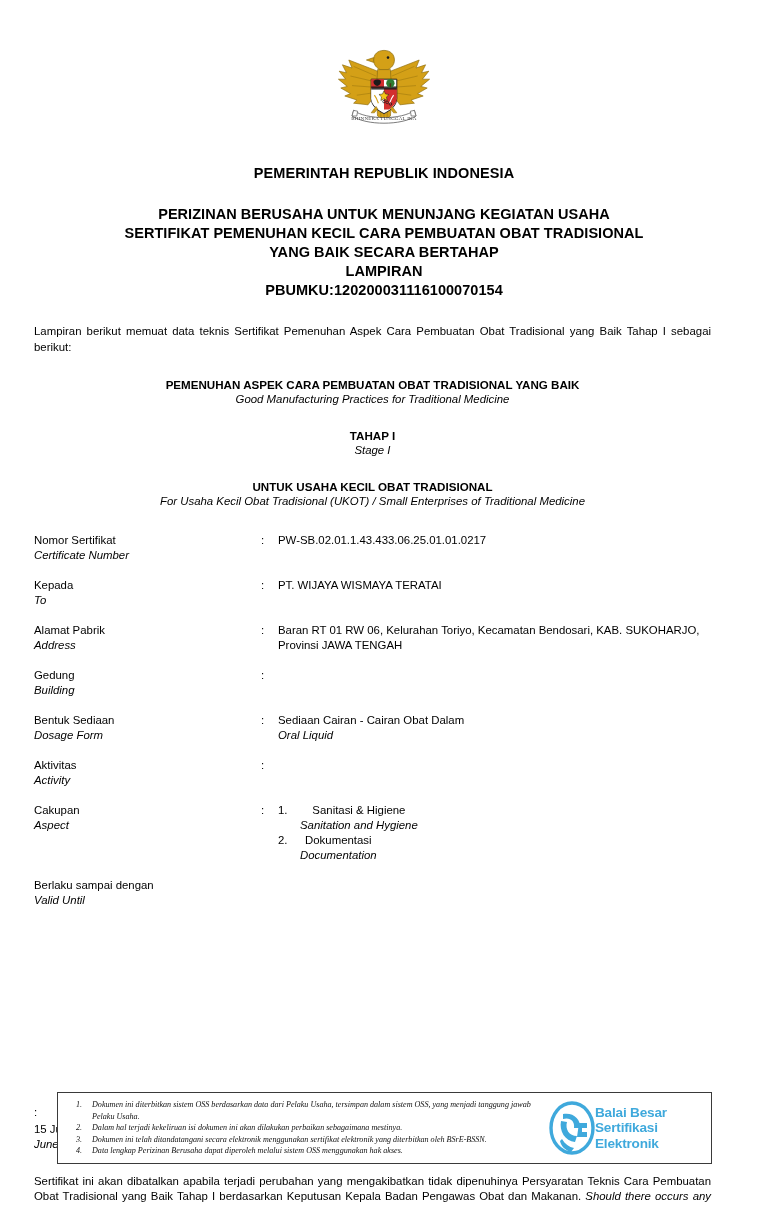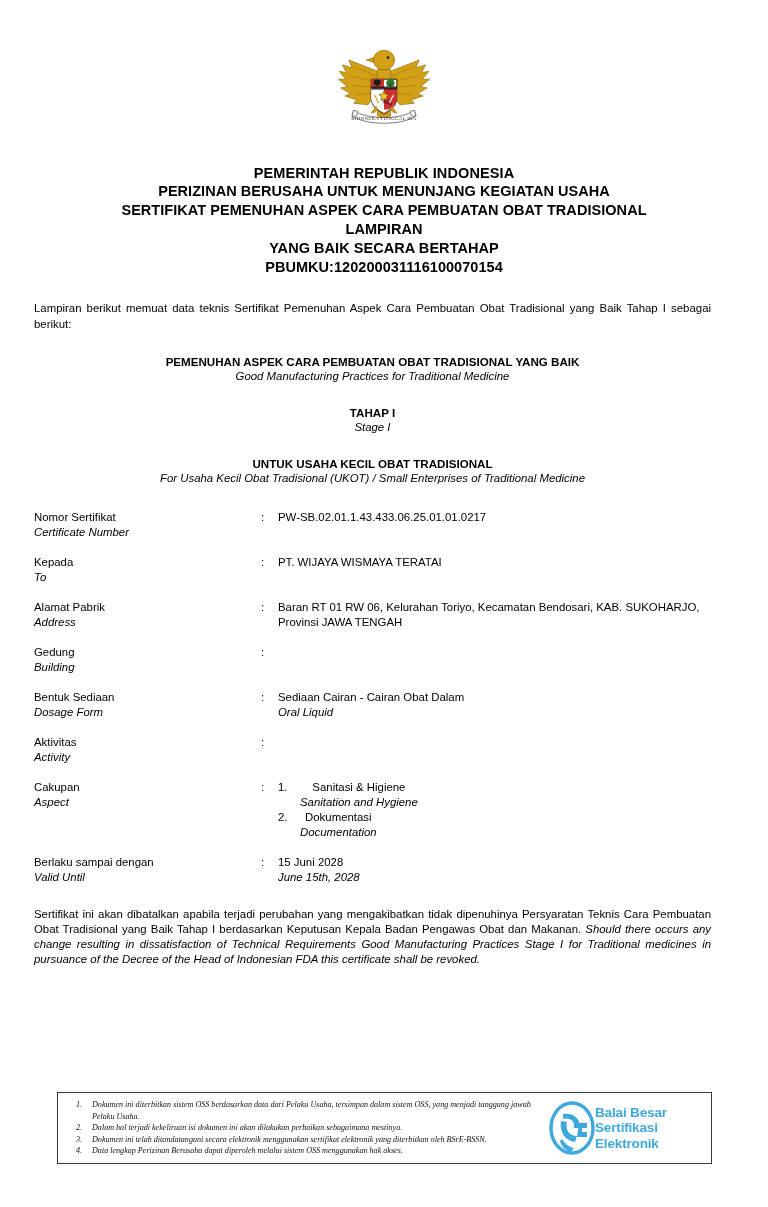--- a/index.html
+++ b/index.html
@@ -41,20 +41,21 @@
     text-align: center;
     margin-top: 29px;
   }
   .title-main {
     font-size: 14.5px;
     font-weight: bold;
     letter-spacing: 0.1px;
     line-height: 1.2;
   }
   .title-sub-group {
+    margin-top: 23px;
   }
   .title-sub {
     font-size: 14.5px;
     font-weight: bold;
     line-height: 19px;
     letter-spacing: 0.05px;
   }
 
   
   .content {
@@ -87,21 +88,21 @@
 
   
   .fields {
     margin-top: 24px;
   }
   .row {
     display: flex;
     align-items: flex-start;
     margin-bottom: 15px;
   }
-  .row:last-child { margin-bottom: 0; }
+  .row:last-child { margin-bottom: 0; flex-direction: column; }
 
   .label {
     width: 227px;
     flex: 0 0 227px;
     font-size: 11.4px;
     line-height: 15px;
   }
   .label .en {
     font-style: italic;
     display: block;
@@ -287,23 +288,23 @@
       <path d="M22 83 L20 90 L26 90 L27 84 Z" fill="#ffffff" stroke="#5a5a5a" stroke-width="0.9"></path>
       <path d="M98 83 L100 90 L94 90 L93 84 Z" fill="#ffffff" stroke="#5a5a5a" stroke-width="0.9"></path>
       <text x="60" y="95" font-family="Liberation Serif, serif" font-size="6.2" fill="#3a3a3a" text-anchor="middle" letter-spacing="0.3">BHINNEKA TUNGGAL IKA</text>
     </svg>
   </div>
 
   <div class="title-block">
     <div class="title-main">PEMERINTAH REPUBLIK INDONESIA</div>
     <div class="title-sub-group">
       <div class="title-sub">PERIZINAN BERUSAHA UNTUK MENUNJANG KEGIATAN USAHA</div>
-      <div class="title-sub">SERTIFIKAT PEMENUHAN ASPEK CARA PEMBUATAN OBAT TRADISIONAL</div>
+      <div class="title-sub">SERTIFIKAT PEMENUHAN KECIL CARA PEMBUATAN OBAT TRADISIONAL</div>
+      <div class="title-sub">YANG BAIK SECARA BERTAHAP</div>
       <div class="title-sub">LAMPIRAN</div>
-      <div class="title-sub">YANG BAIK SECARA BERTAHAP</div>
       <div class="title-sub">PBUMKU:120200031116100070154</div>
     </div>
   </div>
 
   <div class="content">
 
     <p class="intro">Lampiran berikut memuat data teknis Sertifikat Pemenuhan Aspek Cara Pembuatan Obat Tradisional yang Baik Tahap I sebagai berikut:</p>
 
     <div class="center-head">
       <div class="ch-id">PEMENUHAN ASPEK CARA PEMBUATAN OBAT TRADISIONAL YANG BAIK</div>

